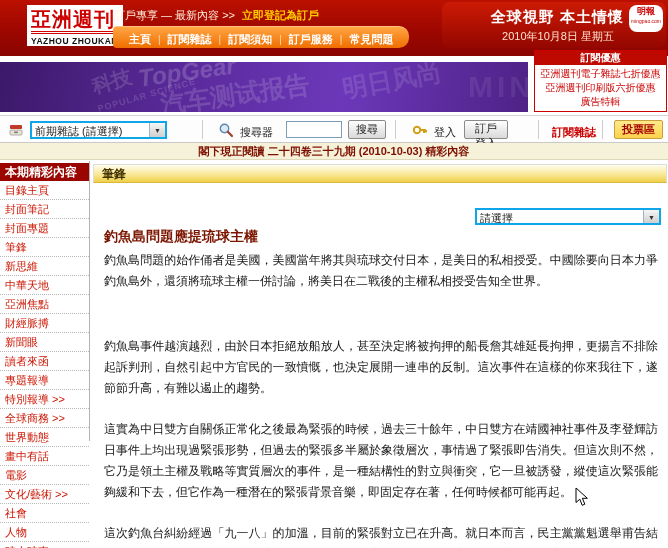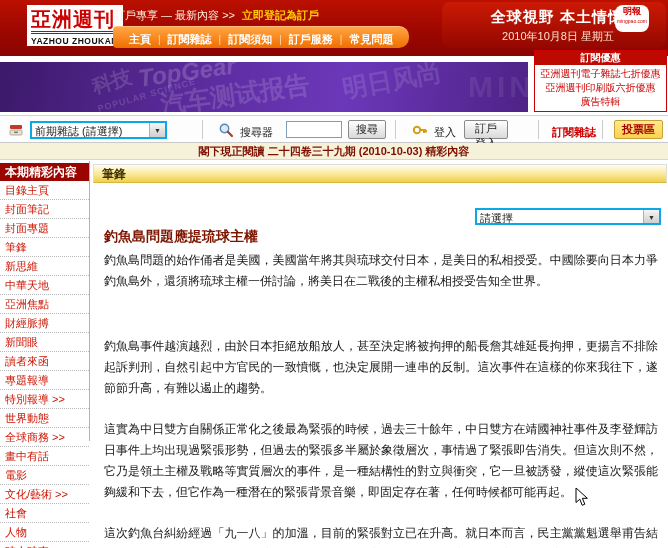--- a/index.html
+++ b/index.html
@@ -7,21 +7,21 @@
   body { font-family:"Liberation Sans", sans-serif; }
   .page { position:relative; width:668px; height:548px; overflow:hidden; background:#fff; }
 
   
   .topbar { position:absolute; left:0; top:0; width:668px; height:56px;
     background:linear-gradient(180deg,#bb1000 0%,#9d0700 55%,#8a0400 100%); }
   .slogan-panel { position:absolute; left:442px; top:2px; width:224px; height:46px;
     border-radius:8px; background:linear-gradient(180deg,#cc1a05,#940700); }
   .slogan { position:absolute; right:42px; top:6px; color:#fff; font-size:15px; font-weight:bold; letter-spacing:1px; }
   .hdr-date { position:absolute; right:52px; top:27px; color:#ffe3cf; font-size:11px; }
-  .mp-badge { position:absolute; right:17px; top:3px; width:34px; height:27px; background:#fff;
+  .mp-badge { position:absolute; right:3px; top:3px; width:34px; height:27px; background:#fff;
     border-radius:8px; text-align:center; overflow:hidden; }
   .mp-badge .mp-name { color:#cc0000; font-size:9px; font-weight:bold; line-height:13px; }
   .mp-badge .mp-dom { color:#cc0000; font-size:5px; line-height:6px; display:block; }
   .logo-box { position:absolute; left:27px; top:5px; width:96px; height:41px; background:#fff; padding:2px 4px 0; }
   .logo-cn { color:#cc0000; font-size:20px; font-weight:bold; letter-spacing:1px;
     border-bottom:3px double #cc0000; line-height:24px; white-space:nowrap; }
   .logo-en { color:#111; font-size:8.5px; font-weight:bold; letter-spacing:0.5px; margin-top:2px; white-space:nowrap; }
   .sub-line { position:absolute; left:114px; top:8px; font-size:11px; color:#ffeedd; white-space:nowrap; }
   .sub-line .sub-now { color:#ffcc00; font-weight:bold; margin-left:4px; cursor:pointer; text-decoration:none; }
   .mainnav { position:absolute; left:113px; top:26px; height:22px; padding:0 16px;
@@ -181,22 +181,22 @@
       <li>封面專題</li>
       <li>筆鋒</li>
       <li>新思維</li>
       <li>中華天地</li>
       <li>亞洲焦點</li>
       <li>財經脈搏</li>
       <li>新聞眼</li>
       <li>讀者來函</li>
       <li>專題報導</li>
       <li>特別報導 &gt;&gt;</li>
+      <li>全球商務 &gt;&gt;</li>
       <li>世界動態</li>
-      <li>全球商務 &gt;&gt;</li>
       <li>畫中有話</li>
       <li>電影</li>
       <li>文化/藝術 &gt;&gt;</li>
       <li>社會</li>
       <li>人物</li>
       <li>時人時事</li>
     </ul>
   </aside>
 
   <main class="content">

